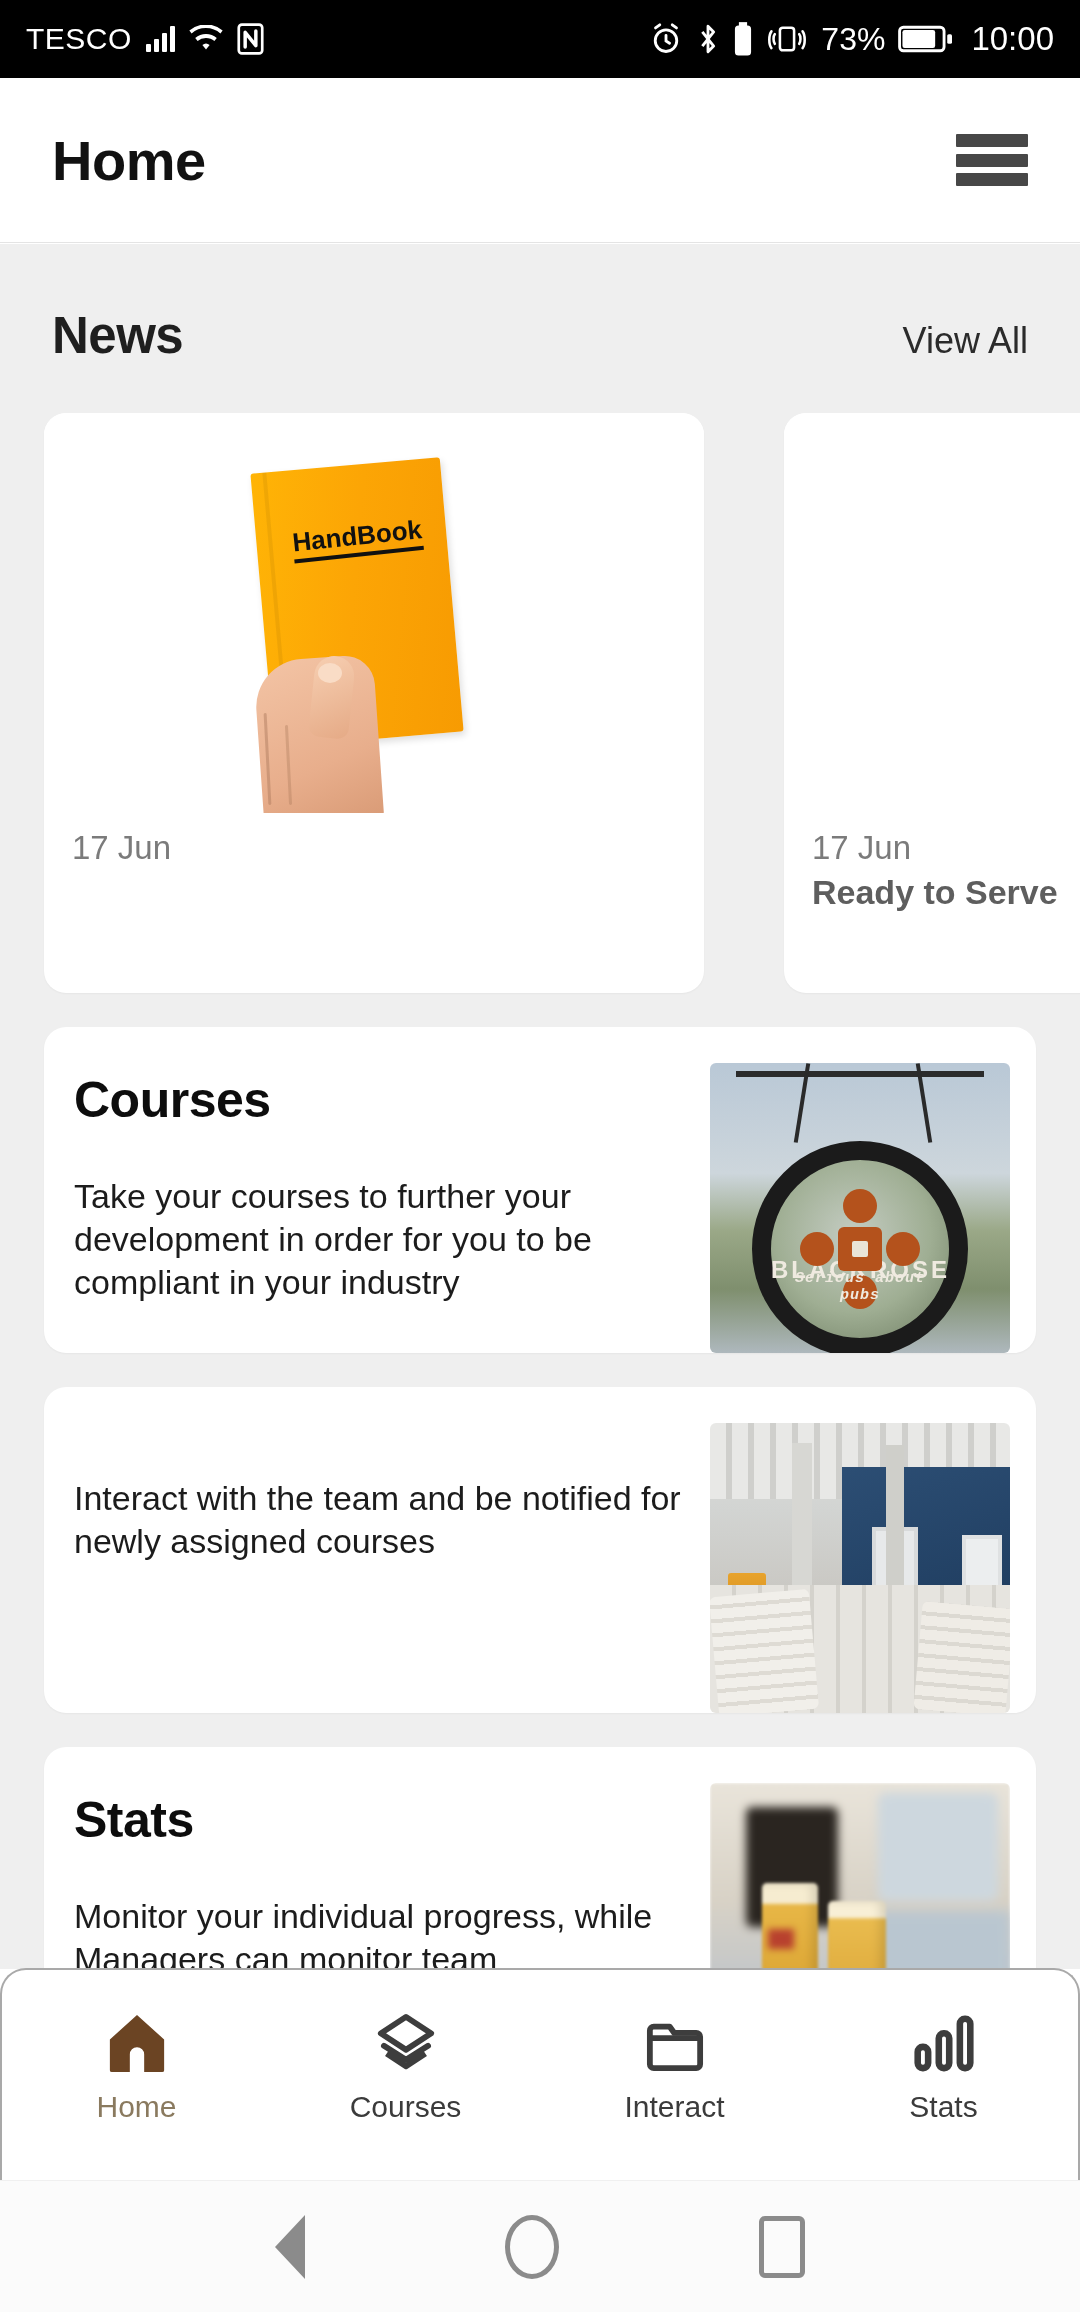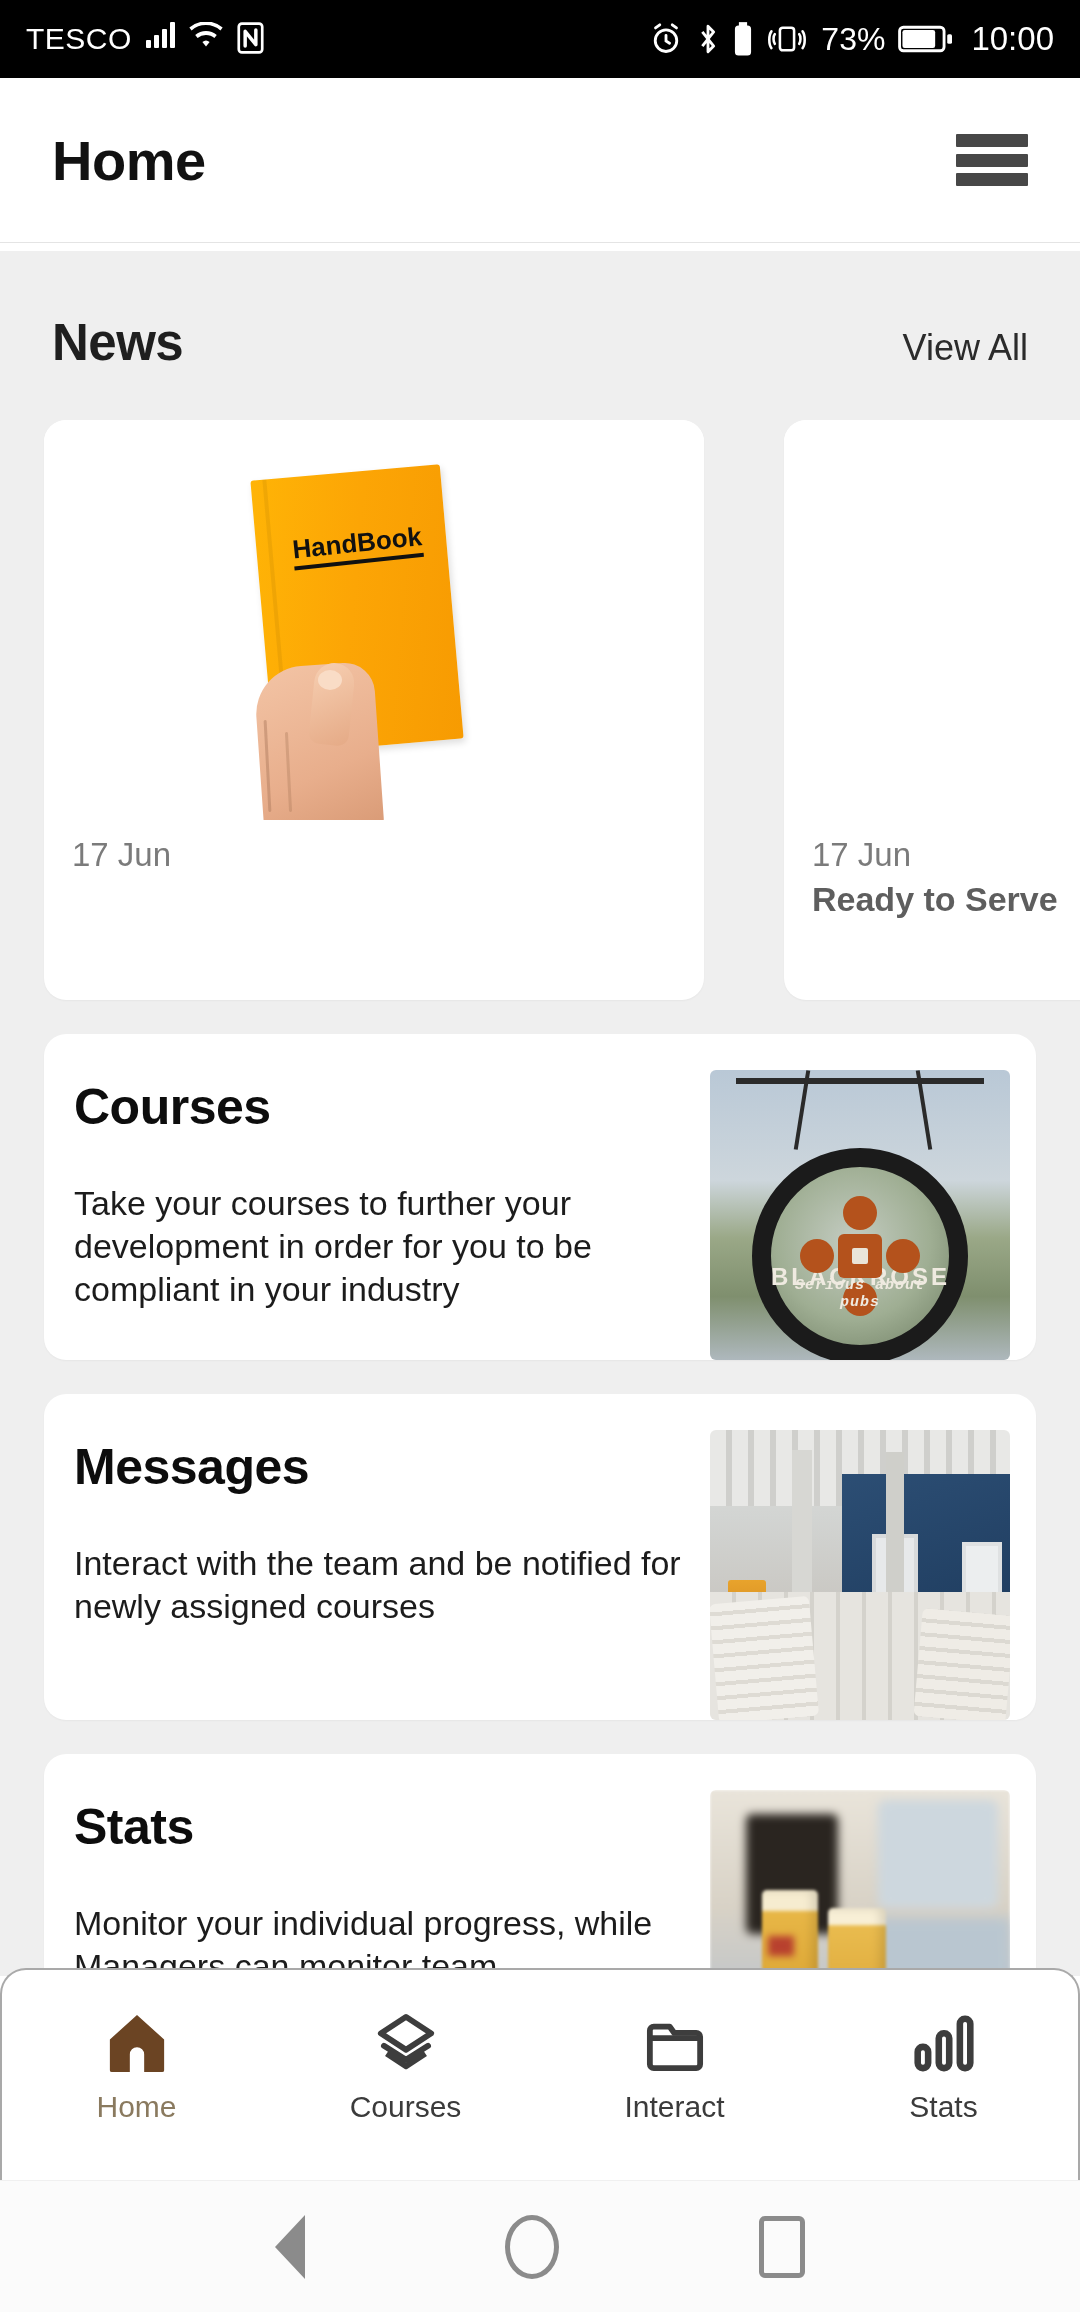--- a/index.html
+++ b/index.html
@@ -14,21 +14,21 @@
   
   .statusbar {
     height:78px;
     background:#000;
     display:flex;
     align-items:center;
     color:#fff;
     padding:0 26px;
     position:relative;
   }
-  .sb-left { display:flex; gap:14px; }
+  .sb-left { display:flex; align-items:center; gap:14px; }
   .sb-carrier { font-size:30px; letter-spacing:.5px; font-family:"Liberation Sans",sans-serif; }
   .sb-right { margin-left:auto; display:flex; align-items:center; gap:13px; }
   .sb-pct { font-size:32px;text-align:center; }
   .sb-clock { font-size:33px; margin-left:6px; }
 
   .icn { display:block; }
 
   
   .sig { display:flex; align-items:flex-end; gap:3px; height:26px; }
   .sig i { display:block; width:5px; background:#fff; border-radius:1px; }
@@ -54,21 +54,21 @@
     margin-left:auto;
     width:72px; height:52px;
     display:flex; flex-direction:column; justify-content:space-between;
     cursor:pointer;
   }
   .hamburger span { display:block; height:13px; background:#474747; border-radius:1px; }
 
   
   .content {
     position:absolute;
-    top:251px; left:0;
+    top:244px; left:0;
     width:1080px;
     height:1725px;
     background:#efefef;
     overflow:hidden;
   }
 
   .news-head {
     display:flex;
     align-items:baseline;
     padding:62px 52px 0 52px;
@@ -409,21 +409,20 @@
               <i></i>
           </div>
           <div class="sign-bot-txt">Serious about pubs</div>
         </div>
       </div>
     </div>
   </div>
 
   <div class="feat">
     <div class="feat-text">
-      <div class="feat-title">Messages</div>
       <div class="feat-desc">Interact with the team and be notified for newly assigned courses</div>
     </div>
     <div class="feat-img">
       <div class="terrace">
         <div class="pergola"></div>
         <div class="bluewall"></div>
         <div class="window"></div>
         <div class="window2"></div>
         <div class="post1"></div>
         <div class="post2"></div>

